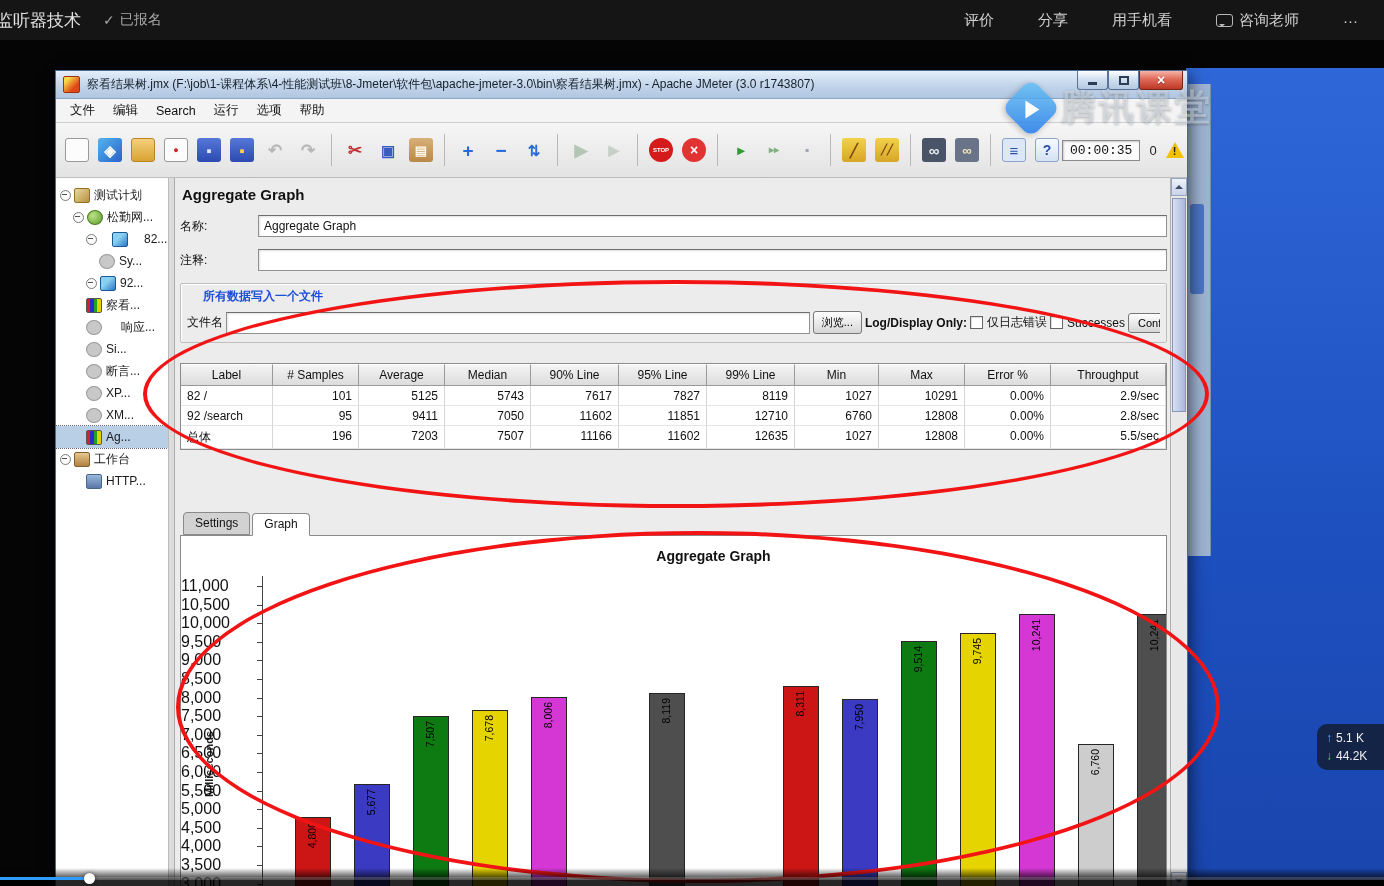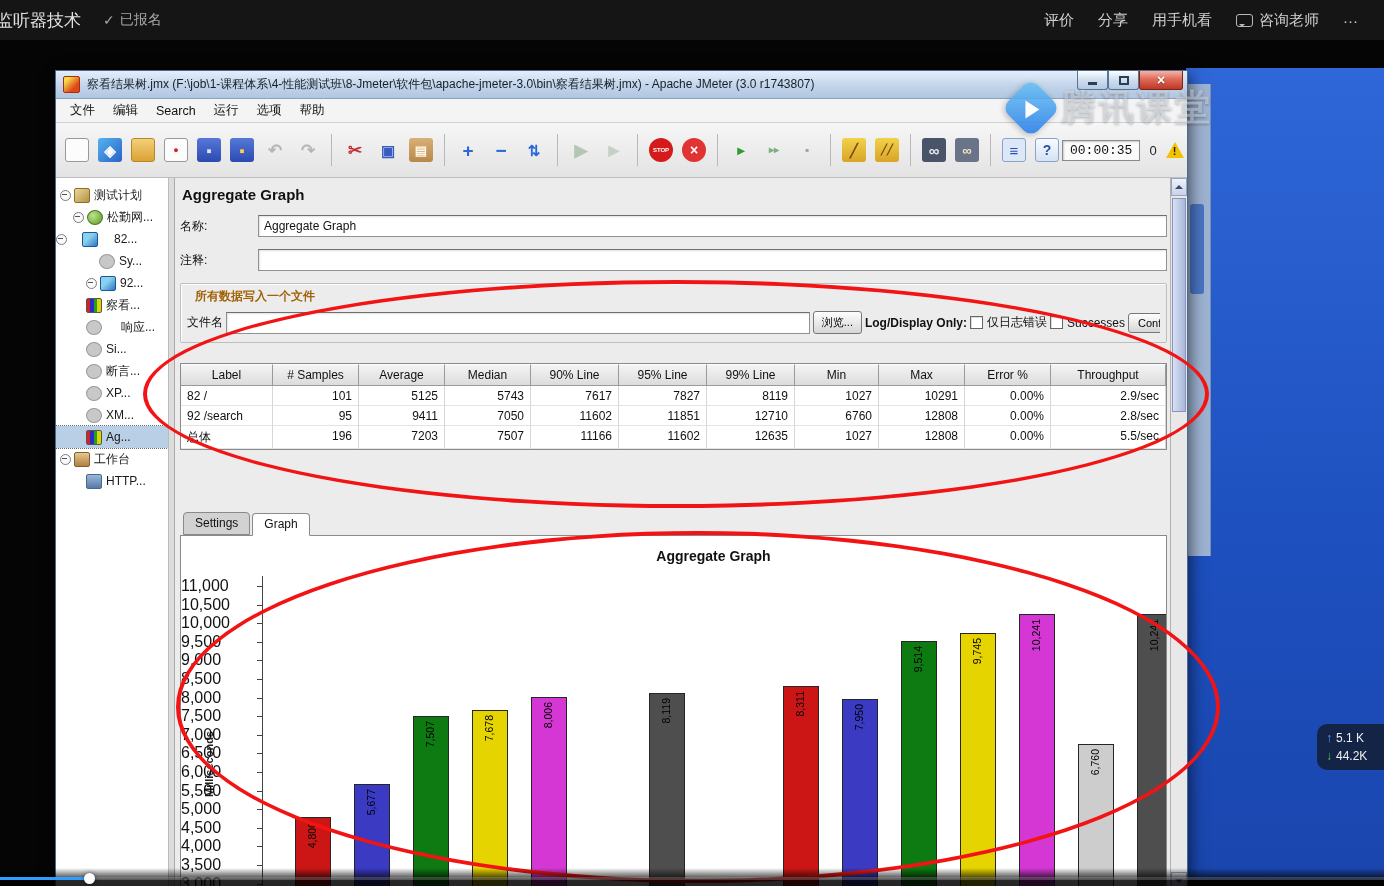--- a/index.html
+++ b/index.html
@@ -3,21 +3,21 @@
 <meta charset="utf-8">
 <style>
   html,body{margin:0;padding:0;background:#000;}
   body{width:1384px;height:886px;overflow:hidden;font-family:"Liberation Sans",sans-serif;position:relative;}
   .stage{position:absolute;inset:0;background:#050505;}
 
   
   .topbar{position:absolute;top:0;left:0;right:0;height:40px;background:#151515;display:flex;align-items:center;z-index:60;color:#c9c9c9;}
   .course-title{font-size:17px;color:#e2e2e2;margin-left:-4px;white-space:nowrap;}
   .enrolled{display:flex;align-items:center;gap:5px;margin-left:22px;font-size:14px;color:#a8a8a8;}
-  .topmenu{margin-left:auto;display:flex;gap:24px;padding-right:26px;font-size:15px;color:#cfcfcf;}
+  .topmenu{margin-left:auto;display:flex;gap:44px;padding-right:26px;font-size:15px;color:#cfcfcf;}
   .tb-link{display:flex;align-items:center;gap:6px;cursor:pointer;white-space:nowrap;}
   .chat-icon{display:inline-block;width:15px;height:11px;border:1.5px solid #b8b8b8;border-radius:3px;position:relative;}
   .chat-icon::after{content:"";position:absolute;left:2px;bottom:-4px;border:3px solid transparent;border-top-color:#b8b8b8;}
 
   
   .desktop{position:absolute;left:1186px;top:68px;width:198px;height:812px;background:linear-gradient(180deg,#2f67d8,#1d4fbe 60%,#1a46ae);z-index:1;}
   .bg-strip{position:absolute;left:0;top:16px;width:24px;height:472px;background:#9db3d2;border-right:1px solid #7a90b2;}
   .bg-strip::after{content:"";position:absolute;top:120px;left:4px;width:14px;height:90px;background:#4a74c4;border-radius:3px;}
 
   
@@ -69,21 +69,21 @@
   
   .mainpanel{flex:1;display:flex;background:#ececec;min-width:0;}
   .main-content{flex:1;display:flex;flex-direction:column;min-width:0;padding:0 3px 0 5px;}
   .panel-title{font-size:15px;font-weight:bold;color:#111;padding:8px 2px 6px;}
   .frow{display:flex;align-items:center;margin:6px 0;gap:32px;}
   .flabel{font-size:12px;color:#111;white-space:nowrap;}
   .flabel.wlab{width:46px;flex:none;}
   .flabel.bold{font-weight:bold;}
   .ftext{flex:1;height:20px;background:#fff;border:1px solid #919191;border-top-color:#6e6e6e;font-size:12px;color:#111;padding:0 5px;display:flex;align-items:center;box-shadow:inset 1px 1px 2px rgba(0,0,0,.12);min-width:0;}
   .filegroup{margin-top:6px;border:1px solid #bfbfbf;box-shadow:inset 1px 1px 0 #fff;border-radius:2px;padding:3px 6px 8px;overflow:hidden;}
-  .fg-title{font-size:12px;font-weight:bold;color:#a16207;margin:1px 8px 6px;}
+  .fg-title{font-size:12px;font-weight:bold;color:#1d4ed8;margin:1px 16px 6px;}
   .fg-row{display:flex;align-items:center;gap:3px;overflow:hidden;}
   .mbtn{background:linear-gradient(#fefefe,#d6d6d6);border:1px solid #777;border-radius:3px;font-size:11px;padding:3px 8px;font-family:"Liberation Sans",sans-serif;white-space:nowrap;cursor:pointer;flex:none;}
   .mbtn.cfg{width:74px;margin-right:-42px;text-align:left;padding-left:9px;}
   .chkwrap{display:flex;align-items:center;gap:4px;flex:none;cursor:pointer;}
   .chk{width:11px;height:11px;border:1px solid #666;background:#fff;box-shadow:inset 1px 1px 1px rgba(0,0,0,.15);flex:none;}
 
   
   .agg-table{margin-top:20px;border:1px solid #8a8a8a;background:#fff;}
   .thead,.tr{display:grid;grid-template-columns:92px 86px 86px 86px 88px 88px 88px 84px 86px 86px minmax(40px,1fr);}
   .th{font-size:12px;color:#111;text-align:center;padding:3px 2px;background:linear-gradient(#f4f4f4,#dcdcdc);border-right:1px solid #9a9a9a;border-bottom:1px solid #9a9a9a;border-top:1px solid #fff;white-space:nowrap;overflow:hidden;}
@@ -303,21 +303,21 @@
           <div class="tree-row" style="padding-left: 4px;">
             <span class="tree-handle"></span>
             <span class="tree-icon ti-test-plan"></span>
             <span>测试计划</span>
           </div>
           <div class="tree-row" style="padding-left: 17px;">
             <span class="tree-handle"></span>
             <span class="tree-icon ti-thread-group"></span>
             <span>松勤网...</span>
           </div>
-          <div class="tree-row" style=" gap: 12px;">
+          <div class="tree-row" style="padding-left: 30px; gap: 12px;">
             <span class="tree-handle"></span>
             <span class="tree-icon ti-sampler"></span>
             <span>82...</span>
           </div>
           <div class="tree-row" style="padding-left: 43px;">
             <span class="tree-icon ti-disabled"></span>
             <span>Sy...</span>
           </div>
           <div class="tree-row" style="padding-left: 30px;">
             <span class="tree-handle"></span>

